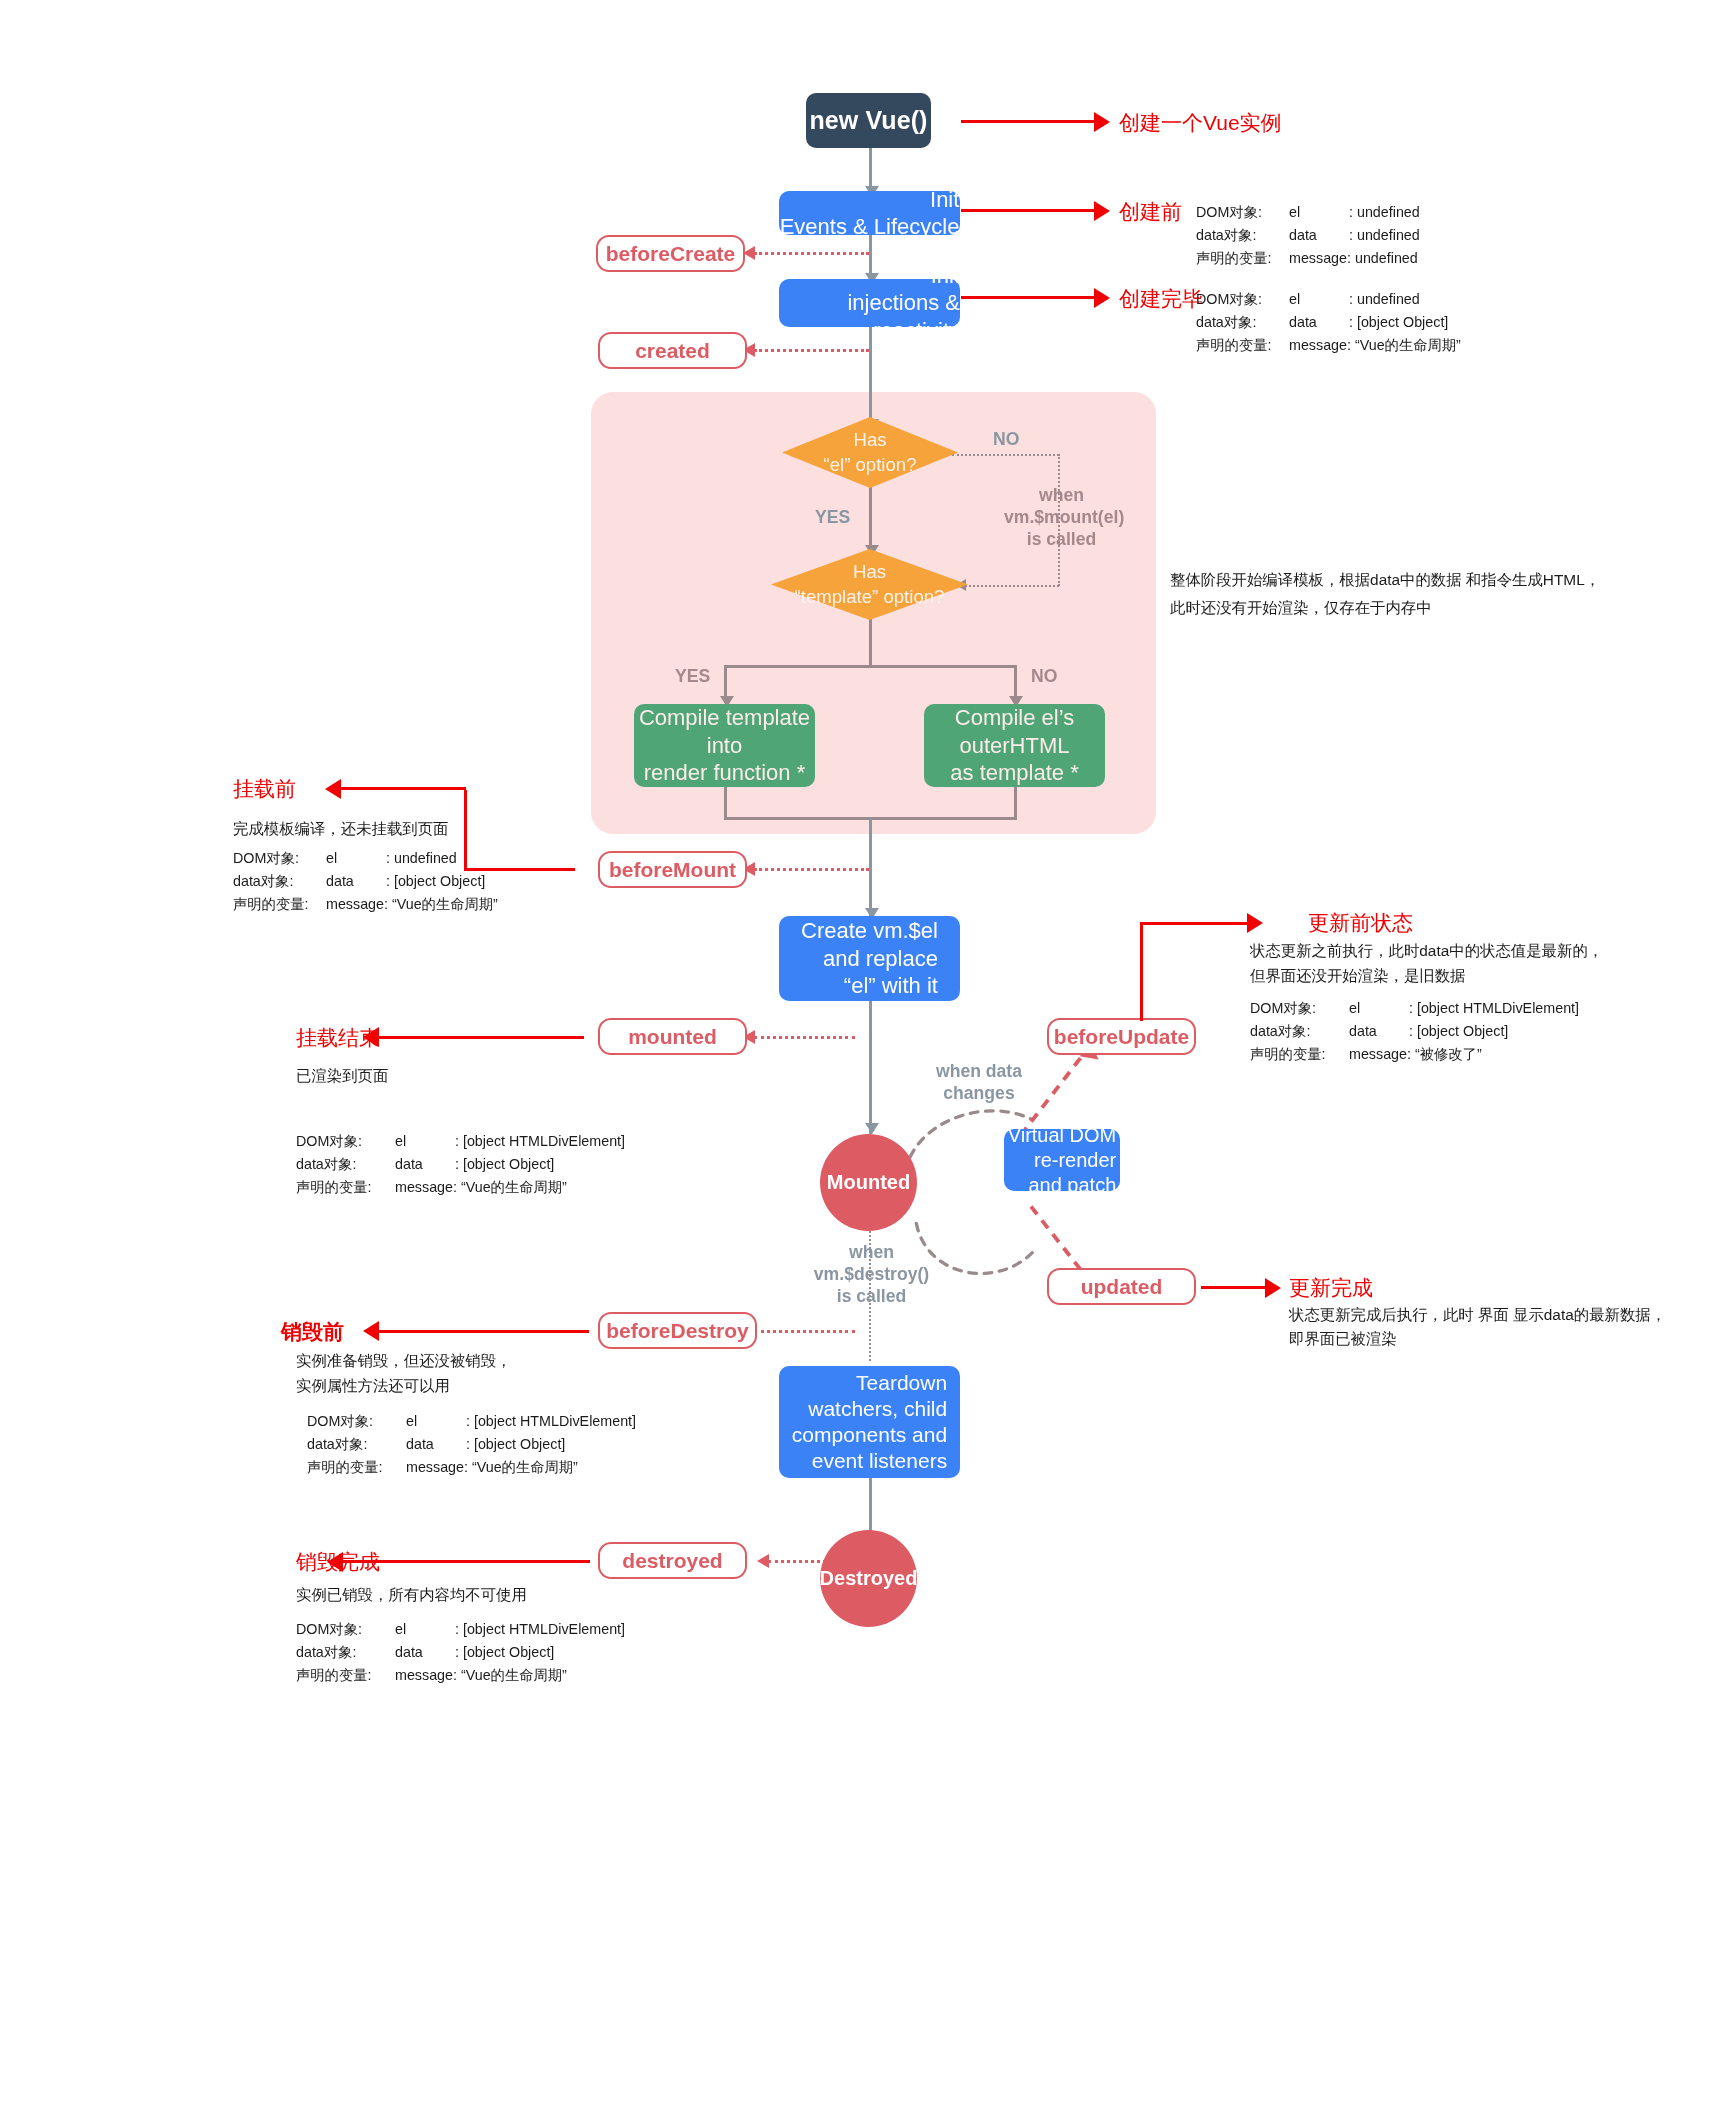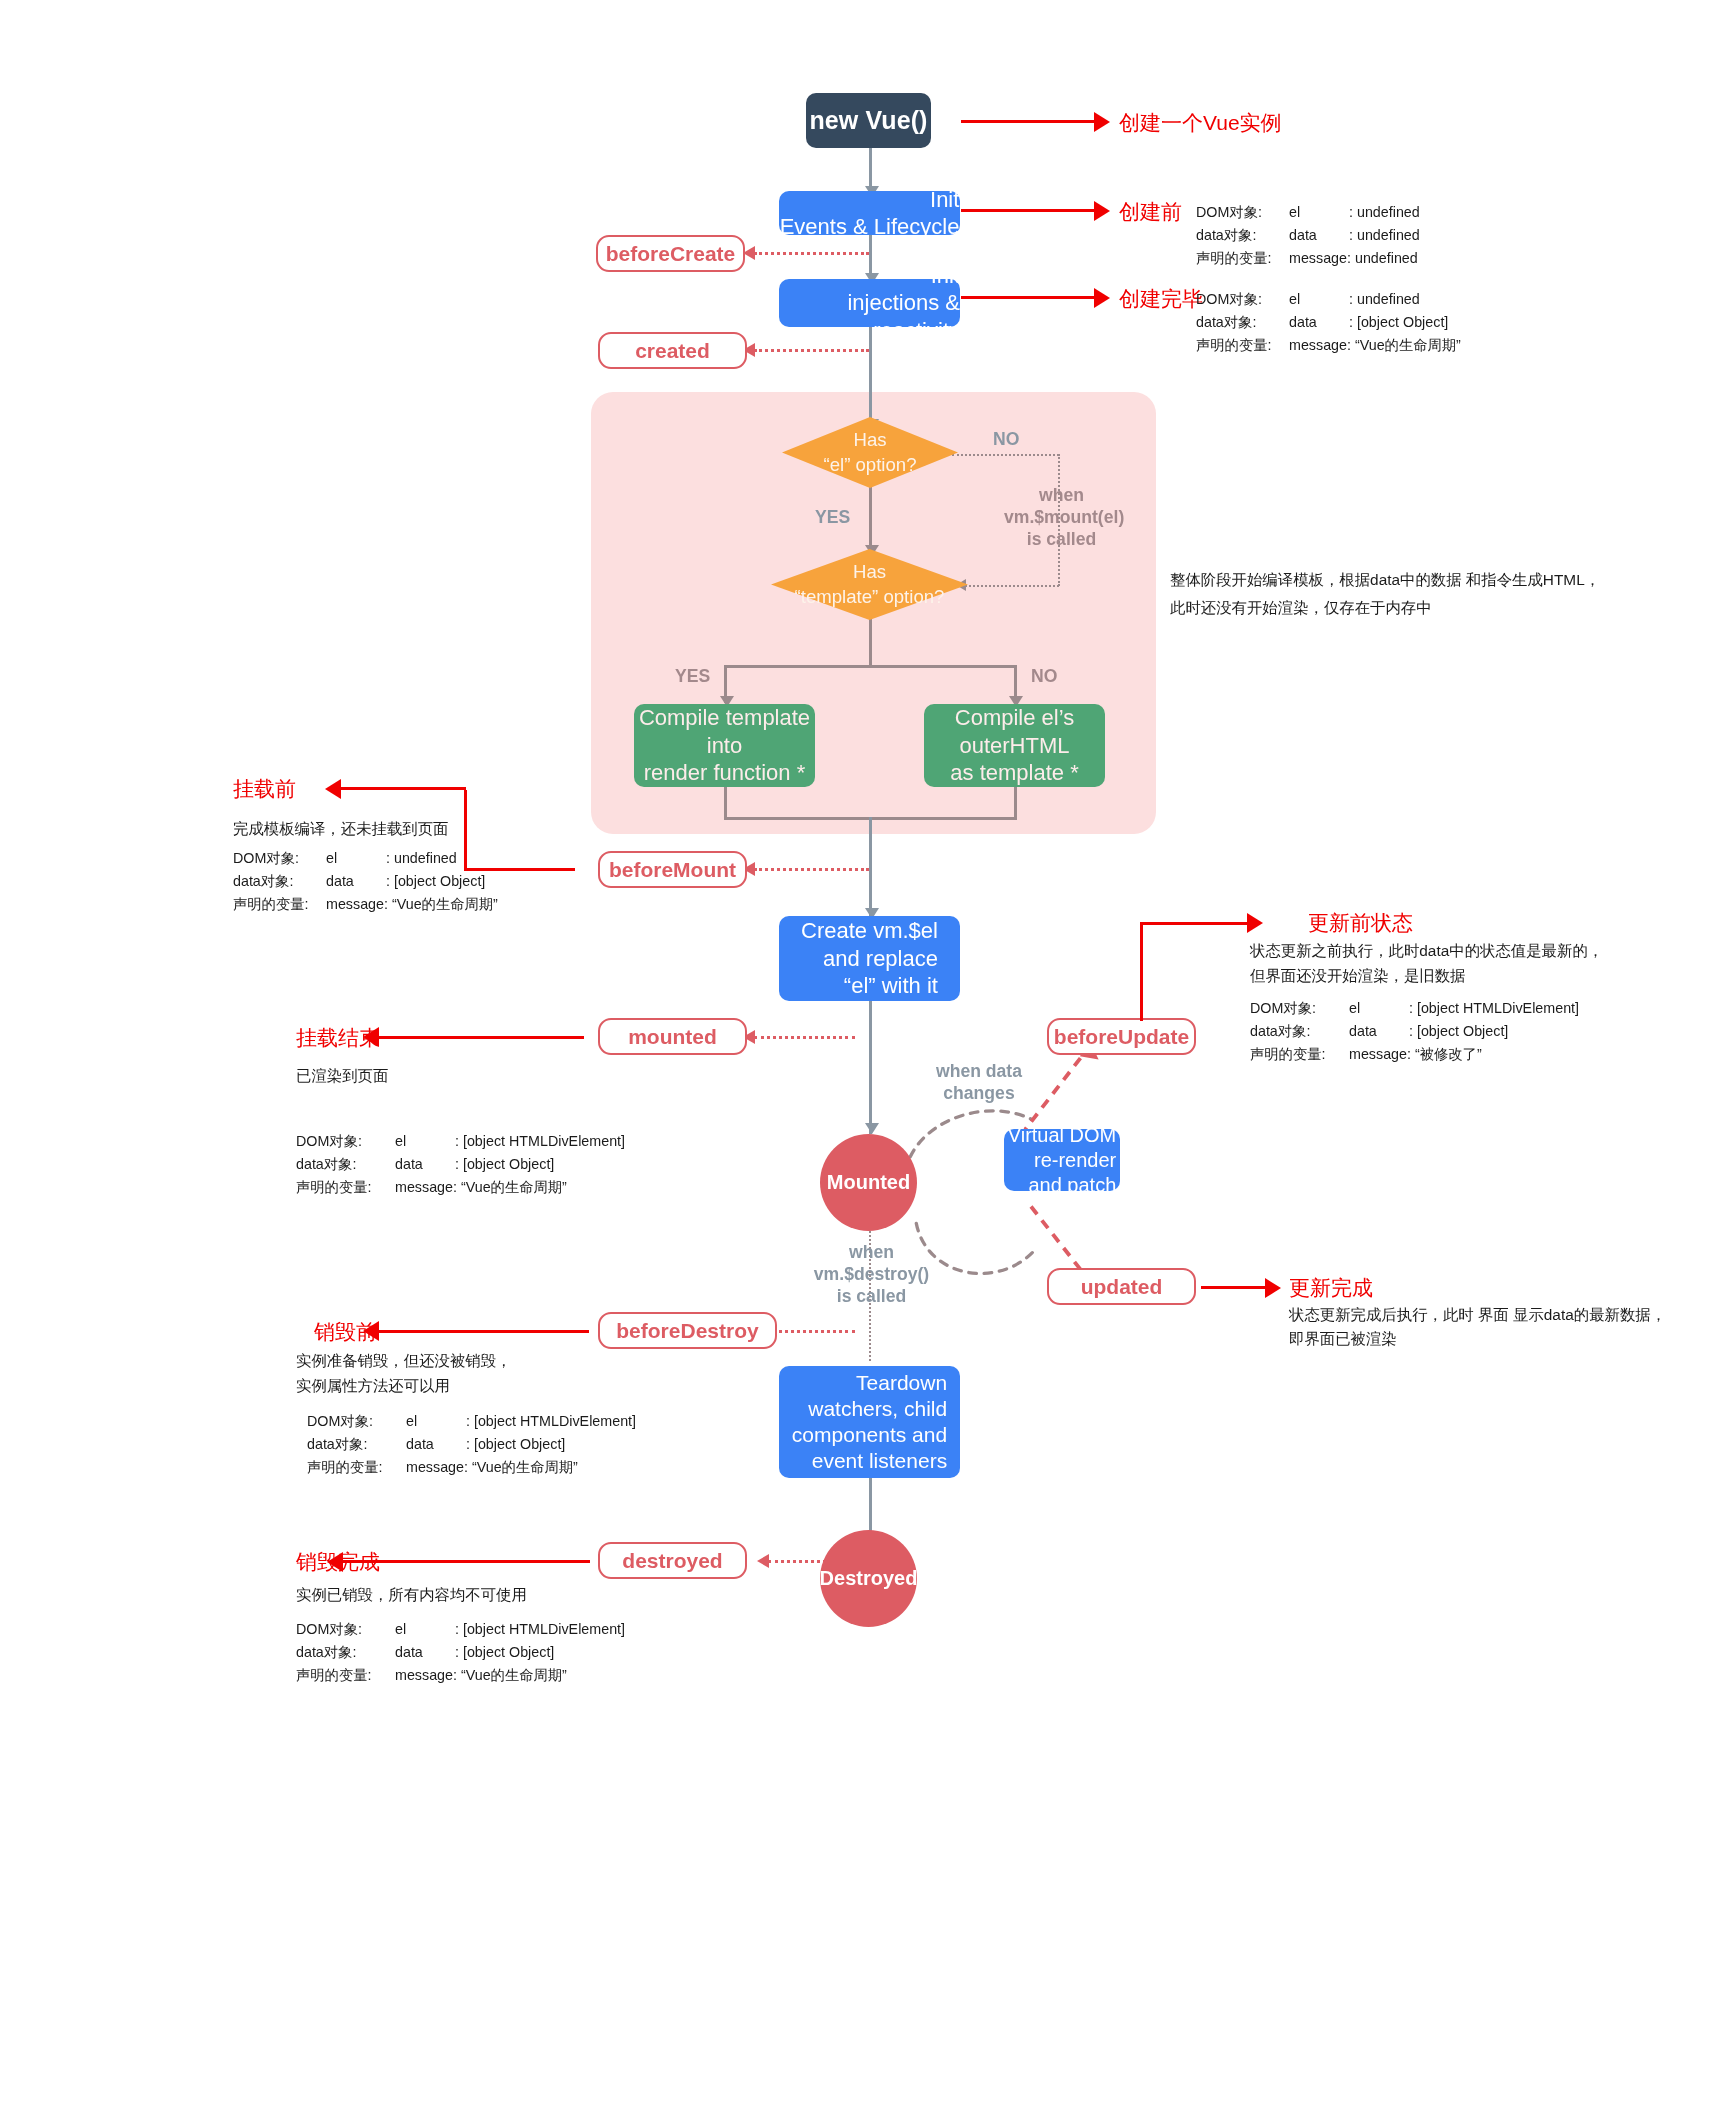--- a/index.html
+++ b/index.html
@@ -227,21 +227,21 @@
 event listeners</div>
 
   <div class="node node-circle" style="left:820px; top:1530px; width:97px; height:97px;">Destroyed</div>
 
   <div class="hook" style="left:586px; top:235px; width:149px; height:37px;margin-left:10px;">beforeCreate</div>
   <div class="hook" style="left:598px; top:332px; width:149px; height:37px;">created</div>
   <div class="hook" style="left:598px; top:851px; width:149px; height:37px;">beforeMount</div>
   <div class="hook" style="left:598px; top:1018px; width:149px; height:37px;">mounted</div>
   <div class="hook" style="left:1047px; top:1018px; width:149px; height:37px;">beforeUpdate</div>
   <div class="hook" style="left:1047px; top:1268px; width:149px; height:37px;">updated</div>
-  <div class="hook" style="left:598px; top:1312px; width:179px; height:37px;">beforeDestroy</div>
+  <div class="hook" style="left:598px; top:1312px; width:159px; height:37px;">beforeDestroy</div>
   <div class="hook" style="left:598px; top:1542px; width:149px; height:37px;">destroyed</div>
 
   <div class="flow-label" style="left:993px; top:429px;">NO</div>
   <div class="flow-label" style="left:815px; top:507px;">YES</div>
   <div class="flow-label flow-label-dim" style="left:1004px; top:485px; white-space:pre-line; width:115px;">when
 vm.$mount(el)
 is called</div>
   <div class="flow-label flow-label-dim" style="left:675px; top:666px;">YES</div>
   <div class="flow-label flow-label-dim" style="left:1031px; top:666px;">NO</div>
   <div class="flow-label" style="left:927px; top:1061px; white-space:pre-line; width:104px;">when data
@@ -365,21 +365,21 @@
   </div>
 
   <div class="red-line red-line-h" style="left:1201px; top:1286px; width:66px;"></div>
   <div class="red-arrow-right" style="left:1265px; top:1278px;"></div>
   <div class="cn-red" style="left:1289px; top:1274px;">更新完成</div>
   <div class="cn-note" style="left:1289px; top:1303px;">状态更新完成后执行，此时 界面 显示data的最新数据，</div>
   <div class="cn-note" style="left:1289px; top:1327px;">即界面已被渲染</div>
 
   <div class="red-line red-line-h" style="left:378px; top:1330px; width:211px;"></div>
   <div class="red-arrow-left" style="left:363px; top:1321px;"></div>
-  <div class="cn-red" style="left:314px; top:1318px;">销毁前</div>
+  <div class="cn-red" style="left:281px; top:1318px;font-weight:bold;">销毁前</div>
   <div class="cn-note" style="left:296px; top:1349px;">实例准备销毁，但还没被销毁，</div>
   <div class="cn-note" style="left:296px; top:1374px;">实例属性方法还可以用</div>
   <div class="kv-table" style="left:307px; top:1410px;">
     <div class="kv-row">
       <span class="kv-k" style="width:99px;">DOM对象:</span>
       <span class="kv-m" style="width:60px;">el</span>
       <span class="kv-v">: [object HTMLDivElement]</span>
     </div>
     <div class="kv-row">
       <span class="kv-k" style="width:99px;">data对象:</span>

